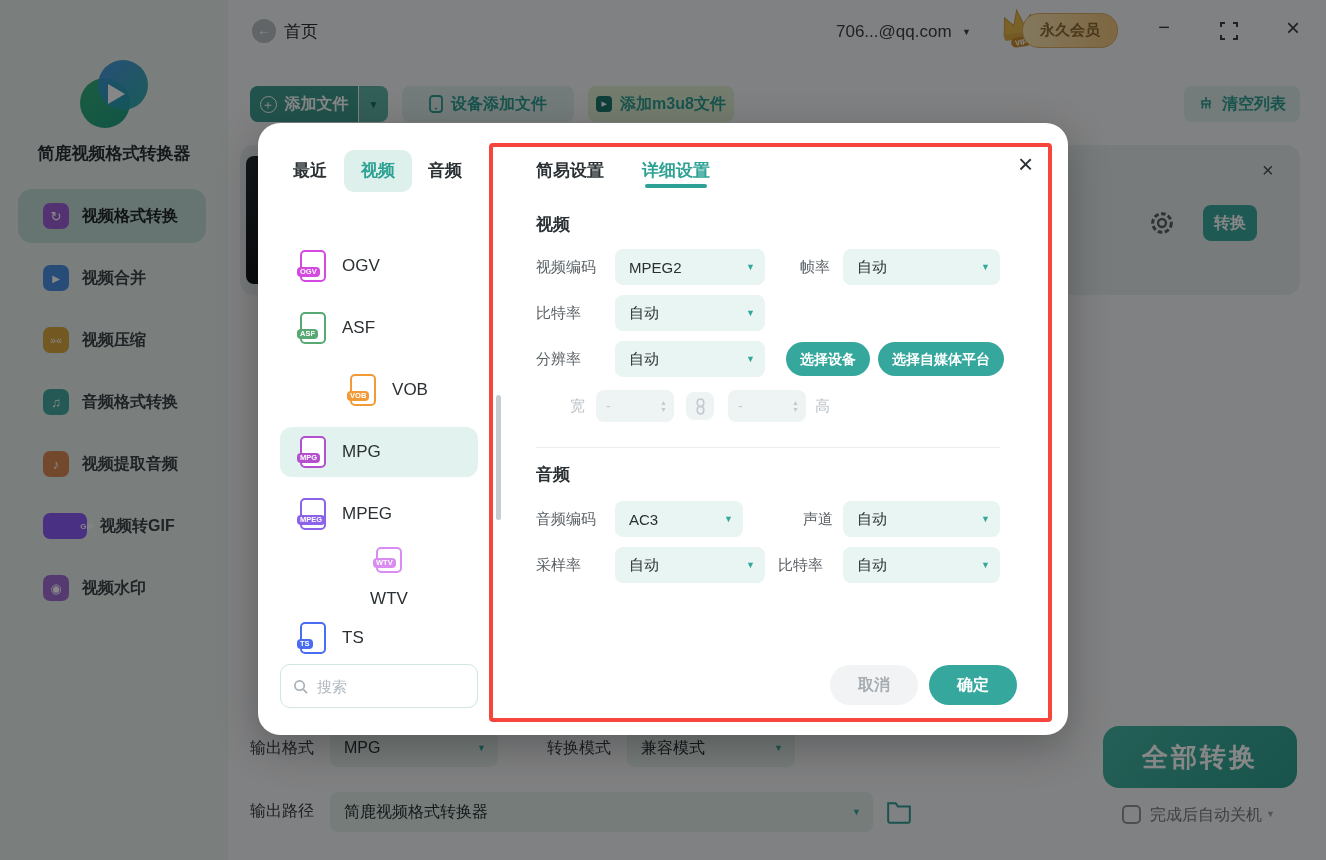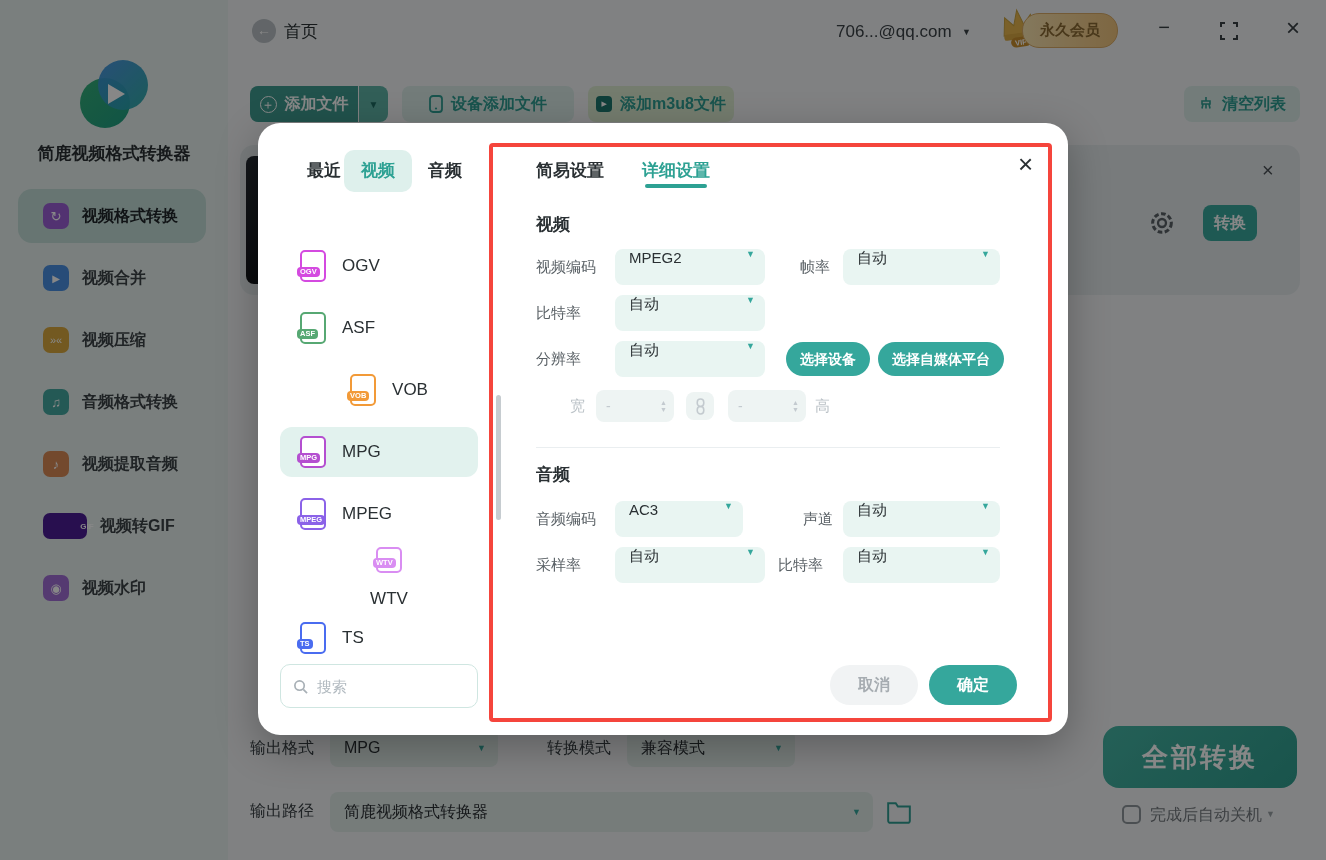--- a/index.html
+++ b/index.html
@@ -62,21 +62,21 @@
   .fmt-doc{width:26px;height:32px;border:2px solid #999;border-radius:5px;background:#fff;position:relative;flex:0 0 26px;}
   .fmt-ext{position:absolute;left:-5px;bottom:3px;padding:1.5px 3px;border-radius:4px;color:#fff;font-size:7.5px;font-weight:bold;line-height:1;}
   .fmt-name{font-size:17px;color:#2a3033;}
   #fmt-scroll{left:238px;top:272px;width:5px;height:125px;background:#c6ccd0;border-radius:3px;cursor:pointer;}
   #search-box{left:22px;top:541px;width:198px;height:44px;border:1.5px solid #cfe6e1;border-radius:10px;display:flex;align-items:center;padding:0 12px;gap:7px;}
   #search-box input{border:none;outline:none;width:140px;font-size:15px;color:#3a4045;background:transparent;}
   #search-box input::placeholder{color:#b2bac0;}
   
   .s-heading{font-size:17px;font-weight:bold;color:#2a3033;}
   .s-label{font-size:15px;color:#5a6166;line-height:36px;white-space:nowrap;}
-  .dd{background:#e9f5f2;border-radius:8px;height:36px;display:flex;align-items:flex-start;justify-content:space-between;padding:0 10px 0 14px;cursor:pointer;}
+  .dd{background:#e9f5f2;border-radius:8px;height:36px;display:flex;align-items:center;justify-content:space-between;padding:0 10px 0 14px;cursor:pointer;}
   .dd .v{font-size:15px;color:#2a3033;white-space:nowrap;}
   .teal-btn{background:#35a79c;color:#fff;border-radius:17px;height:34px;font-size:14px;font-weight:bold;text-align:center;line-height:34px;cursor:pointer;white-space:nowrap;}
   .spin{background:#eef4f3;border-radius:8px;height:32px;display:flex;align-items:center;justify-content:space-between;padding:0 7px 0 10px;}
   .spin .v{font-size:14px;color:#c3cacf;}
   .spin .arrows{display:flex;flex-direction:column;font-size:7px;color:#c3cacf;line-height:7px;}
   .dim-label{font-size:15px;color:#bac1c6;line-height:34px;}
   .link-box{background:#eef4f3;border-radius:8px;width:28px;height:28px;display:flex;align-items:center;justify-content:center;}
   #btn-cancel{left:572px;top:542px;width:88px;height:40px;border-radius:20px;background:#f1f3f4;color:#a6acb1;font-size:16px;font-weight:bold;text-align:center;line-height:40px;cursor:pointer;}
   #btn-ok{left:671px;top:542px;width:88px;height:40px;border-radius:20px;background:#35a79c;color:#fff;font-size:16px;font-weight:bold;text-align:center;line-height:40px;cursor:pointer;}
   #red-box{left:489px;top:143px;width:563px;height:579px;border:4px solid #f5453c;border-radius:4px;z-index:20;pointer-events:none;}
@@ -119,21 +119,21 @@
         </span>
       <span class="side-label">音频格式转换</span>
     </div>
     <div class="abs side-item" style="top:442px;">
       <span class="side-ico" style="background: rgb(217, 138, 86);">
           <span>♪</span>
         </span>
       <span class="side-label">视频提取音频</span>
     </div>
     <div class="abs side-item" style="top:504px;">
-      <span class="side-ico" style="background: #4c1d95; padding-left: 44px;">
+      <span class="side-ico" style="background: #8b5cf6; padding-left: 44px;">
           <span style="font-size:8px;font-weight:bold;">GIF</span>
         </span>
       <span class="side-label">视频转GIF</span>
     </div>
     <div class="abs side-item" style="top:566px;">
       <span class="side-ico" style="background: rgb(160, 110, 214);">
           <span>◉</span>
         </span>
       <span class="side-label">视频水印</span>
     </div>
@@ -209,21 +209,21 @@
     </svg>
   <div class="abs nowrap" id="btn-all">全部转换</div>
   <span class="abs chk"></span>
   <div class="abs chk-label nowrap">完成后自动关机</div>
   <span class="abs chk-caret">▼</span>
 
   <div class="abs" id="overlay"></div>
 
   <div class="abs" id="modal">
 
-    <div class="abs m-tab nowrap" style="left:49px;top:33px;">最近</div>
+    <div class="abs m-tab nowrap" style="left:35px;top:33px;">最近</div>
     <div class="abs m-tab pill-tab nowrap">视频</div>
     <div class="abs m-tab nowrap" style="left:170px;top:33px;">音频</div>
 
     <div class="abs fmt-row" style="top:118px;">
       <span class="fmt-doc" style="border-color: rgb(212, 74, 224);">
           <span class="fmt-ext" style="background: rgb(212, 74, 224);">OGV</span>
         </span>
       <span class="fmt-name">OGV</span>
     </div>
     <div class="abs fmt-row" style="top:180px;">

